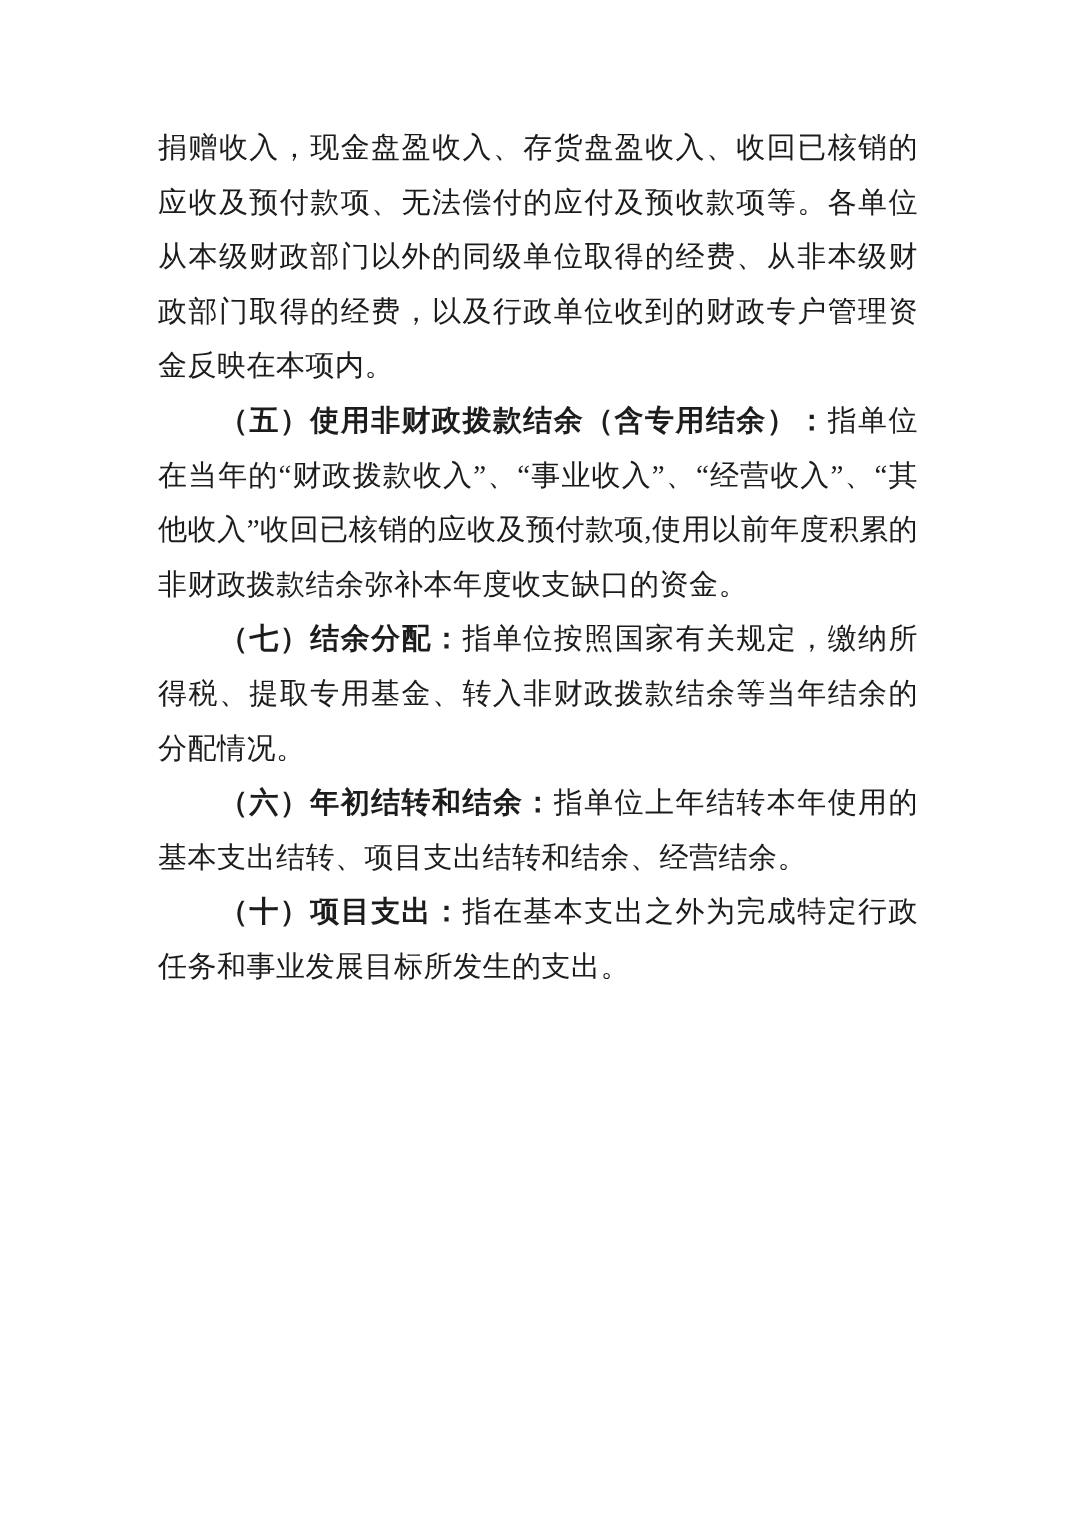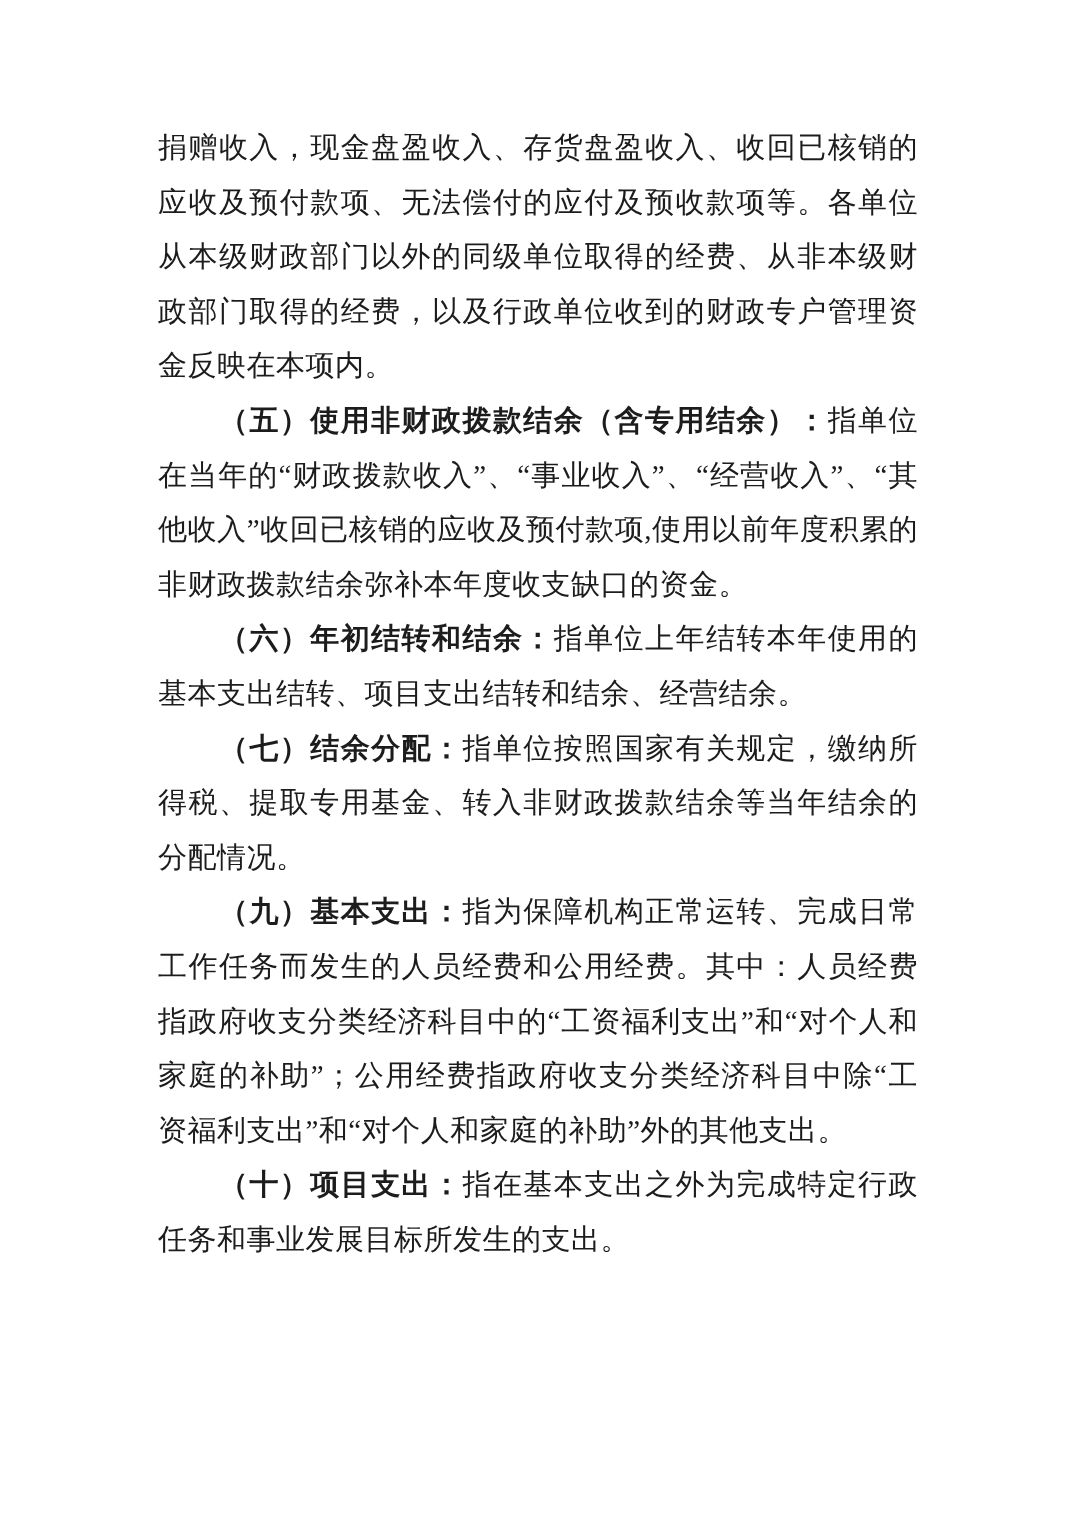--- a/index.html
+++ b/index.html
@@ -48,19 +48,18 @@
     color: #2a2a2a;
   }
 </style>
 </head>
 <body>
 
 <div class="page">
   <div class="doc-body">
       <p class="para"><span>捐赠收入，现金盘盈收入、存货盘盈收入、收回已核销的应收及预付款项、无法偿付的应付及预收款项等。各单位从本级财政部门以外的同级单位取得的经费、从非本级财政部门取得的经费，以及行政单位收到的财政专户管理资金反映在本项内。</span></p>
       <p class="para indent"><span class="lead">（五）使用非财政拨款结余（含专用结余）：</span><span>指单位在当年的“财政拨款收入”、“事业收入”、“经营收入”、“其他收入”收回已核销的应收及预付款项,使用以前年度积累的非财政拨款结余弥补本年度收支缺口的资金。</span></p>
+      <p class="para indent"><span class="lead">（七）结余分配：</span><span>指单位按照国家有关规定，缴纳所得税、提取专用基金、转入非财政拨款结余等当年结余的分配情况。</span></p>
       <p class="para indent"><span class="lead">（六）年初结转和结余：</span><span>指单位上年结转本年使用的基本支出结转、项目支出结转和结余、经营结余。</span></p>
-      <p class="para indent"><span class="lead">（七）结余分配：</span><span>指单位按照国家有关规定，缴纳所得税、提取专用基金、转入非财政拨款结余等当年结余的分配情况。</span></p>
-      <p class="para indent"><span class="lead">（九）基本支出：</span><span>指为保障机构正常运转、完成日常工作任务而发生的人员经费和公用经费。其中：人员经费指政府收支分类经济科目中的“工资福利支出”和“对个人和家庭的补助”；公用经费指政府收支分类经济科目中除“工资福利支出”和“对个人和家庭的补助”外的其他支出。</span></p>
       <p class="para indent"><span class="lead">（十）项目支出：</span><span>指在基本支出之外为完成特定行政任务和事业发展目标所发生的支出。</span></p>
     </div>
   <div class="page-number">- 9 -</div>
 </div>
 
 </body></html>

